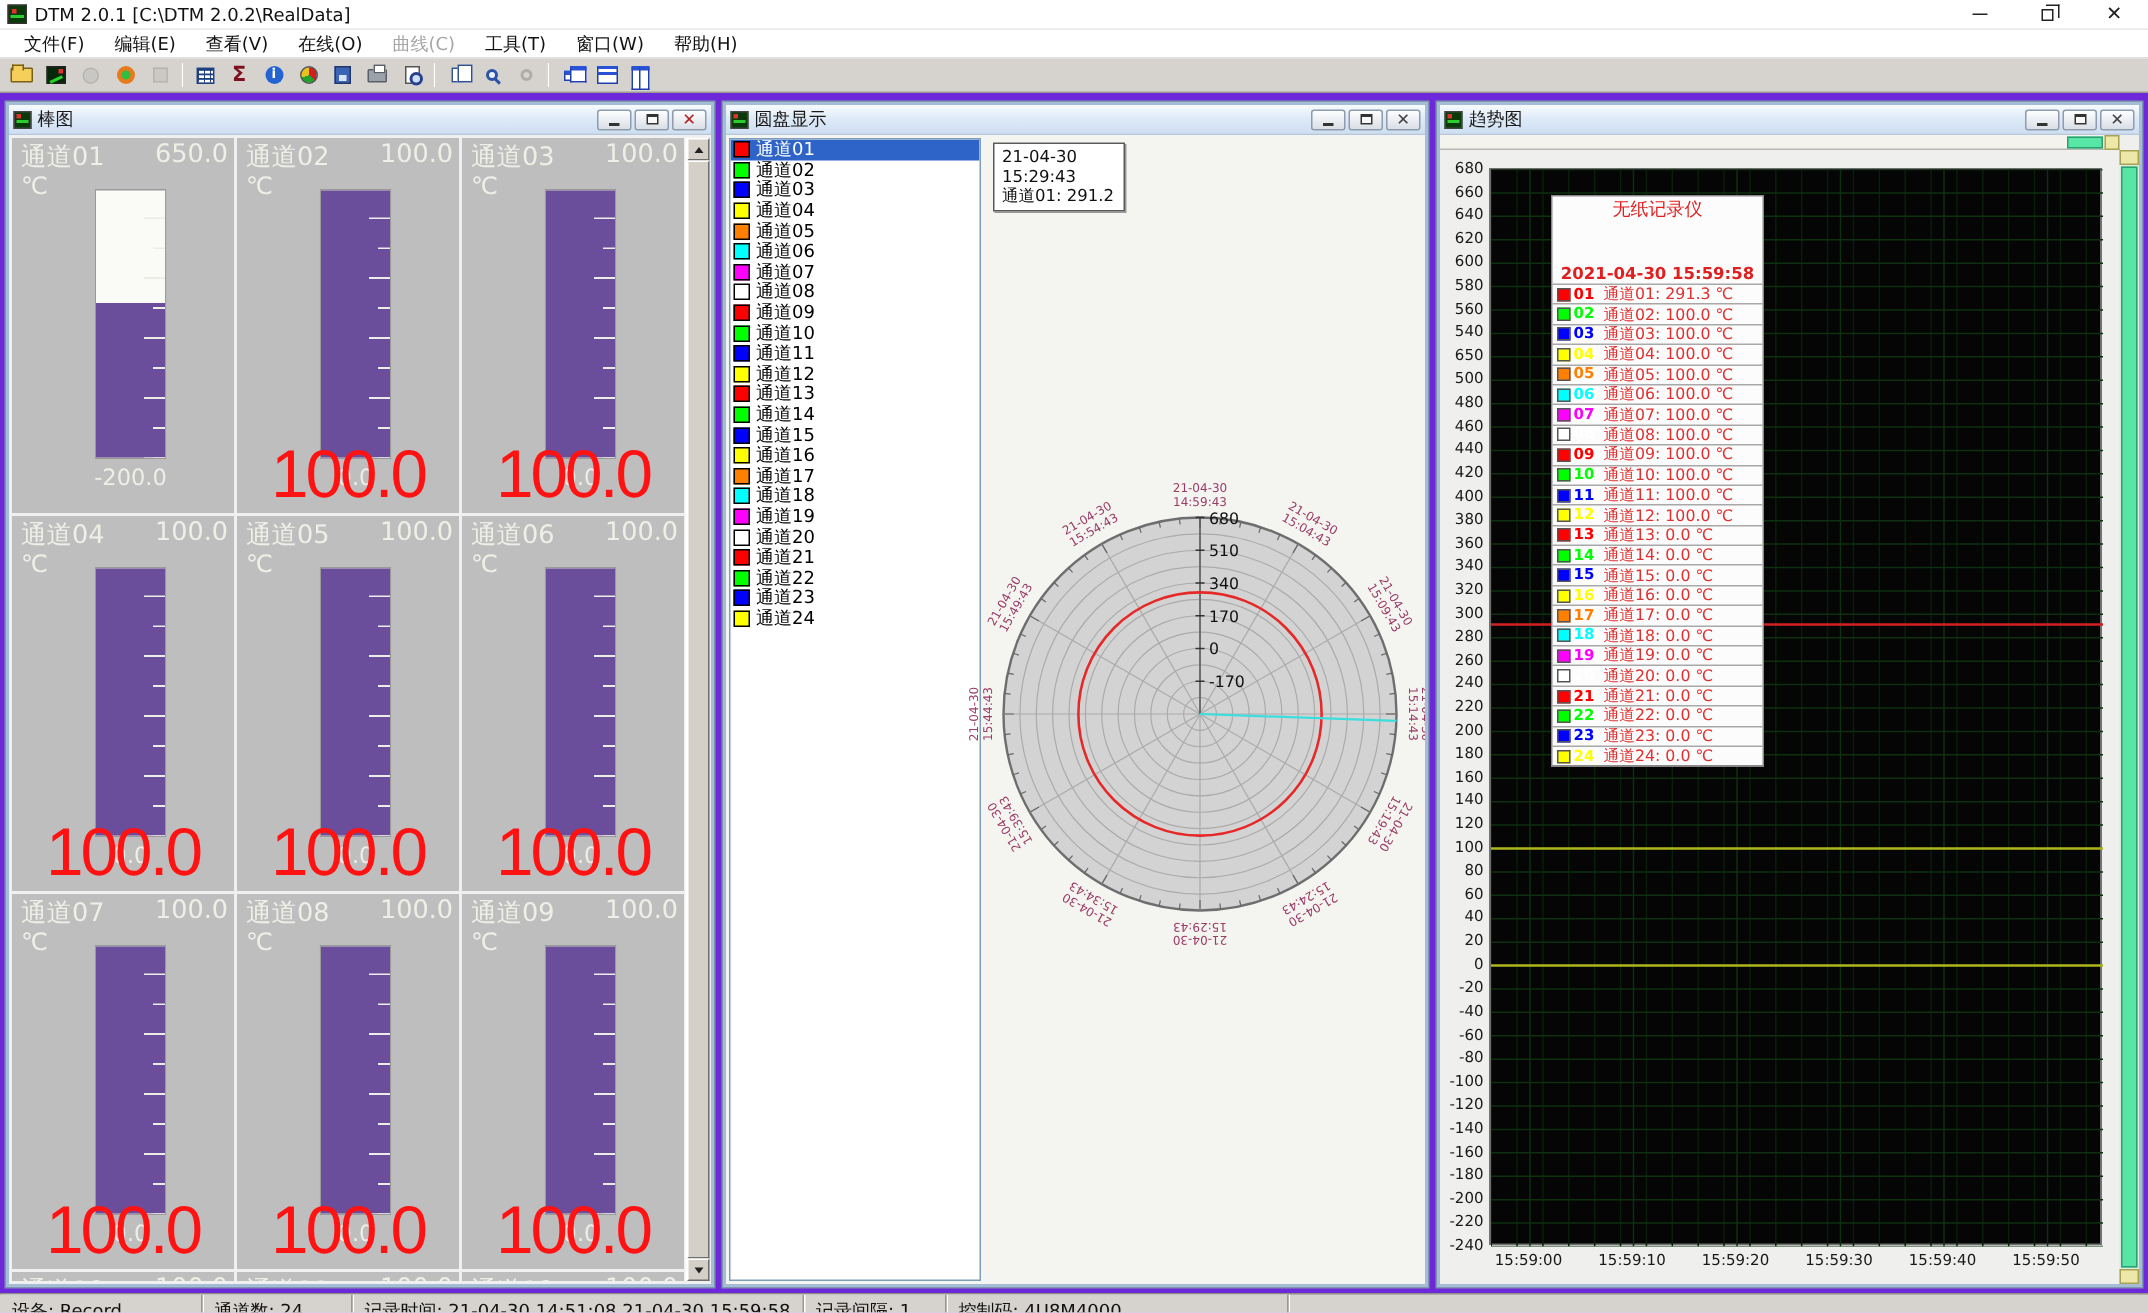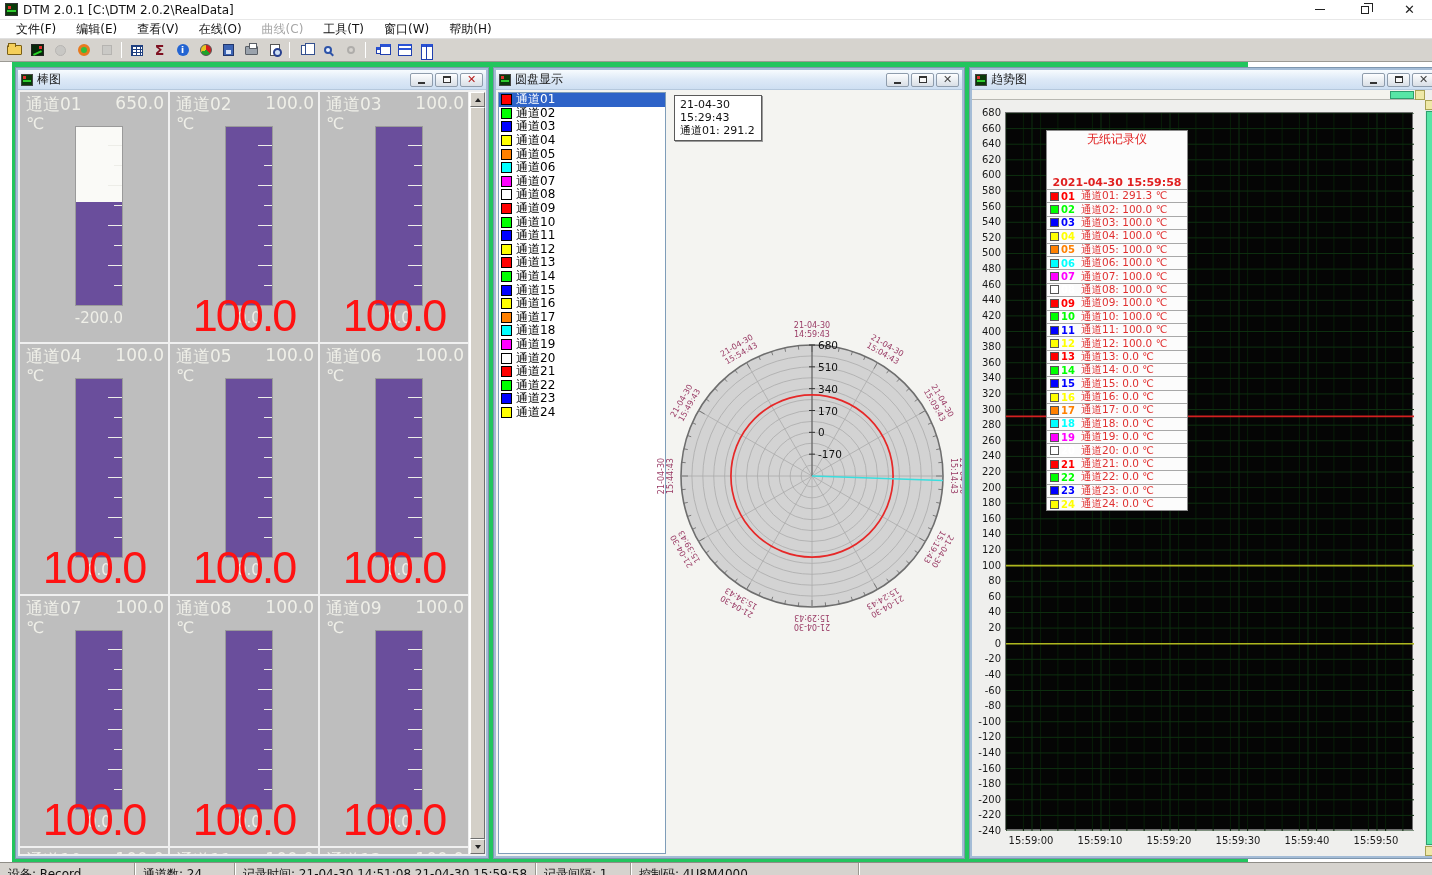--- a/index.html
+++ b/index.html
@@ -54,21 +54,21 @@
   .ic-cascade-windows{width:9px;height:7px;background:#FFF;border:1px solid #1F3FAF;border-top:3px solid #2A52D4;}
   .ic-cascade-windows::before{content:"";position:absolute;left:3px;top:-6px;width:9px;height:7px;background:#FFF;border:1px solid #1F3FAF;border-top:3px solid #2A52D4;}
   .ic-tile-horizontal{width:12px;height:12px;}
   .ic-tile-horizontal::before,.ic-tile-horizontal::after{content:"";position:absolute;left:0;width:12px;height:5px;background:#FFF;border:1px solid #1F3FAF;border-top:2px solid #2A52D4;}
   .ic-tile-horizontal::before{top:0;} .ic-tile-horizontal::after{bottom:0;}
   .ic-tile-vertical{width:12px;height:12px;}
   .ic-tile-vertical::before,.ic-tile-vertical::after{content:"";position:absolute;top:0;width:5px;height:12px;background:#FFF;border:1px solid #1F3FAF;border-top:3px solid #2A52D4;}
   .ic-tile-vertical::before{left:0;} .ic-tile-vertical::after{right:0;}
 
   
-  .workspace{position:absolute;left:12px;top:62px;width:1236px;height:800px;background:#22c55e;}
+  .workspace{position:absolute;left:0;top:62px;width:1432px;height:800px;background:#6d28d9;}
   .win{position:absolute;border:2px solid #A4BCD6;box-shadow:0 0 0 1px #7E96AE;background:#F0F0F0;}
   .win-titlebar{height:20px;background:linear-gradient(#F7FBFE,#DDE9F7 50%,#CEDFF2);display:flex;align-items:center;padding:0 3px;border-bottom:1px solid #B5C8DD;}
   .win-icon{width:12px;height:12px;background:#0A3A0A;border:1px solid #444;position:relative;margin-right:4px;flex:none;}
   .win-icon::before{content:"";position:absolute;left:1px;top:5px;width:8px;height:2px;background:#2ECC2E;}
   .win-icon::after{content:"";position:absolute;left:1px;top:1px;width:3px;height:3px;background:#E03030;}
   .win-title{font-size:12px;color:#1A1A1A;}
   .win-btns{margin-left:auto;display:flex;gap:2px;}
   .wbtn{width:23px;height:14px;border:1px solid #8E9CAC;border-radius:2px;background:linear-gradient(#FDFEFF,#D9DFE6);display:flex;align-items:center;justify-content:center;}
   .wg-min{width:7px;height:2px;background:#333;margin-top:6px;}
   .wg-max{width:8px;height:7px;border:1px solid #333;border-top-width:2px;background:#F8F8F8;}
@@ -653,21 +653,21 @@
       </div>
       <div class="yaxis" id="yAxis">
           <div class="ylab" style="top: 17px;">680</div>
           <div class="ylab" style="top: 32.6087px;">660</div>
           <div class="ylab" style="top: 48.2174px;">640</div>
           <div class="ylab" style="top: 63.8261px;">620</div>
           <div class="ylab" style="top: 79.4348px;">600</div>
           <div class="ylab" style="top: 95.0435px;">580</div>
           <div class="ylab" style="top: 110.652px;">560</div>
           <div class="ylab" style="top: 126.261px;">540</div>
-          <div class="ylab" style="top: 141.87px;">520</div>
+          <div class="ylab" style="top: 141.87px;">650</div>
           <div class="ylab" style="top: 157.478px;">500</div>
           <div class="ylab" style="top: 173.087px;">480</div>
           <div class="ylab" style="top: 188.696px;">460</div>
           <div class="ylab" style="top: 204.304px;">440</div>
           <div class="ylab" style="top: 219.913px;">420</div>
           <div class="ylab" style="top: 235.522px;">400</div>
           <div class="ylab" style="top: 251.13px;">380</div>
           <div class="ylab" style="top: 266.739px;">360</div>
           <div class="ylab" style="top: 282.348px;">340</div>
           <div class="ylab" style="top: 297.957px;">320</div>

